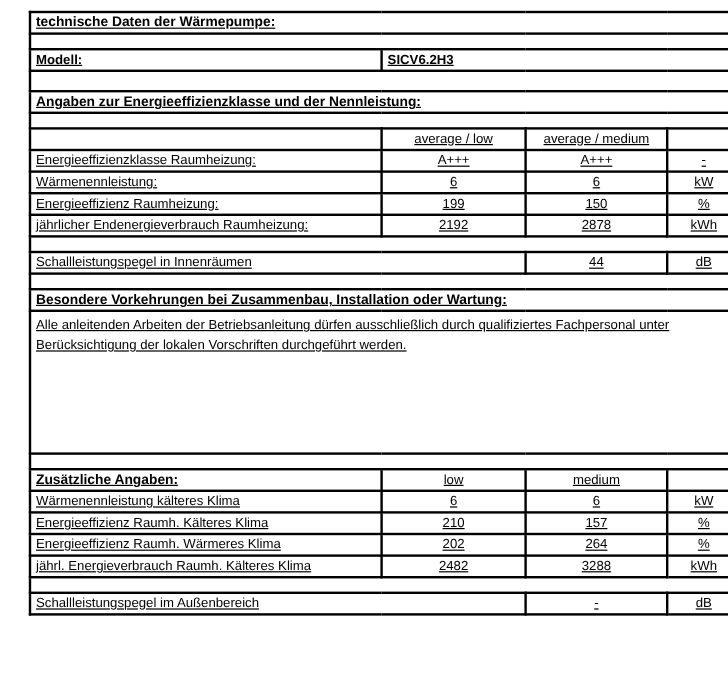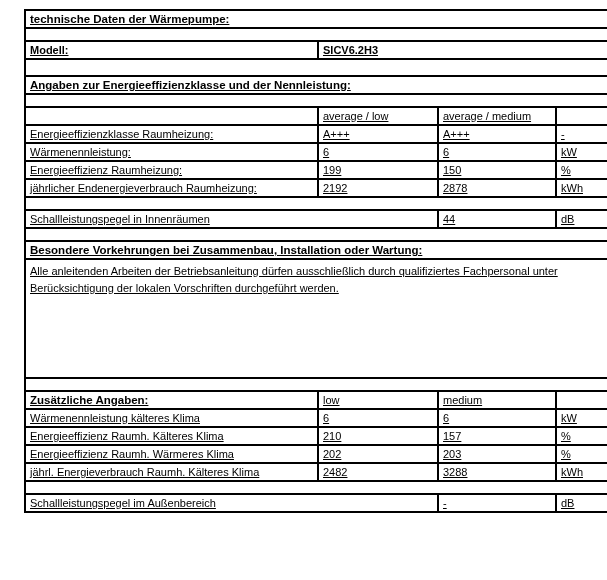--- a/index.html
+++ b/index.html
@@ -38,21 +38,21 @@
     height: 18px;
     vertical-align: middle;
     overflow: hidden;
     white-space: nowrap;
   }
   td.head {
     font-weight: bold;
     font-size: 11.5px;
   }
   td.bold { font-weight: bold; }
-  td.center { text-align: left; }
+  td.center { text-align: center; }
   td.spacer {
     height: 13px;
     padding: 0;
   }
   td.spacer-lg { height: 17px; padding: 0; }
   td.textblock {
     height: 119px;
     vertical-align: top;
     white-space: normal;
     line-height: 17px;
@@ -163,21 +163,21 @@
     </tr>
     <tr>
       <td>Energieeffizienz Raumh. Kälteres Klima</td>
       <td class="center">210</td>
       <td class="center">157</td>
       <td class="center">%</td>
     </tr>
     <tr>
       <td>Energieeffizienz Raumh. Wärmeres Klima</td>
       <td class="center">202</td>
-      <td class="center">203</td>
+      <td class="center">264</td>
       <td class="center">%</td>
     </tr>
     <tr>
       <td>jährl. Energieverbrauch Raumh. Kälteres Klima</td>
       <td class="center">2482</td>
       <td class="center">3288</td>
       <td class="center">kWh</td>
     </tr>
     <tr>
           <td colspan="4" class="spacer"></td>

